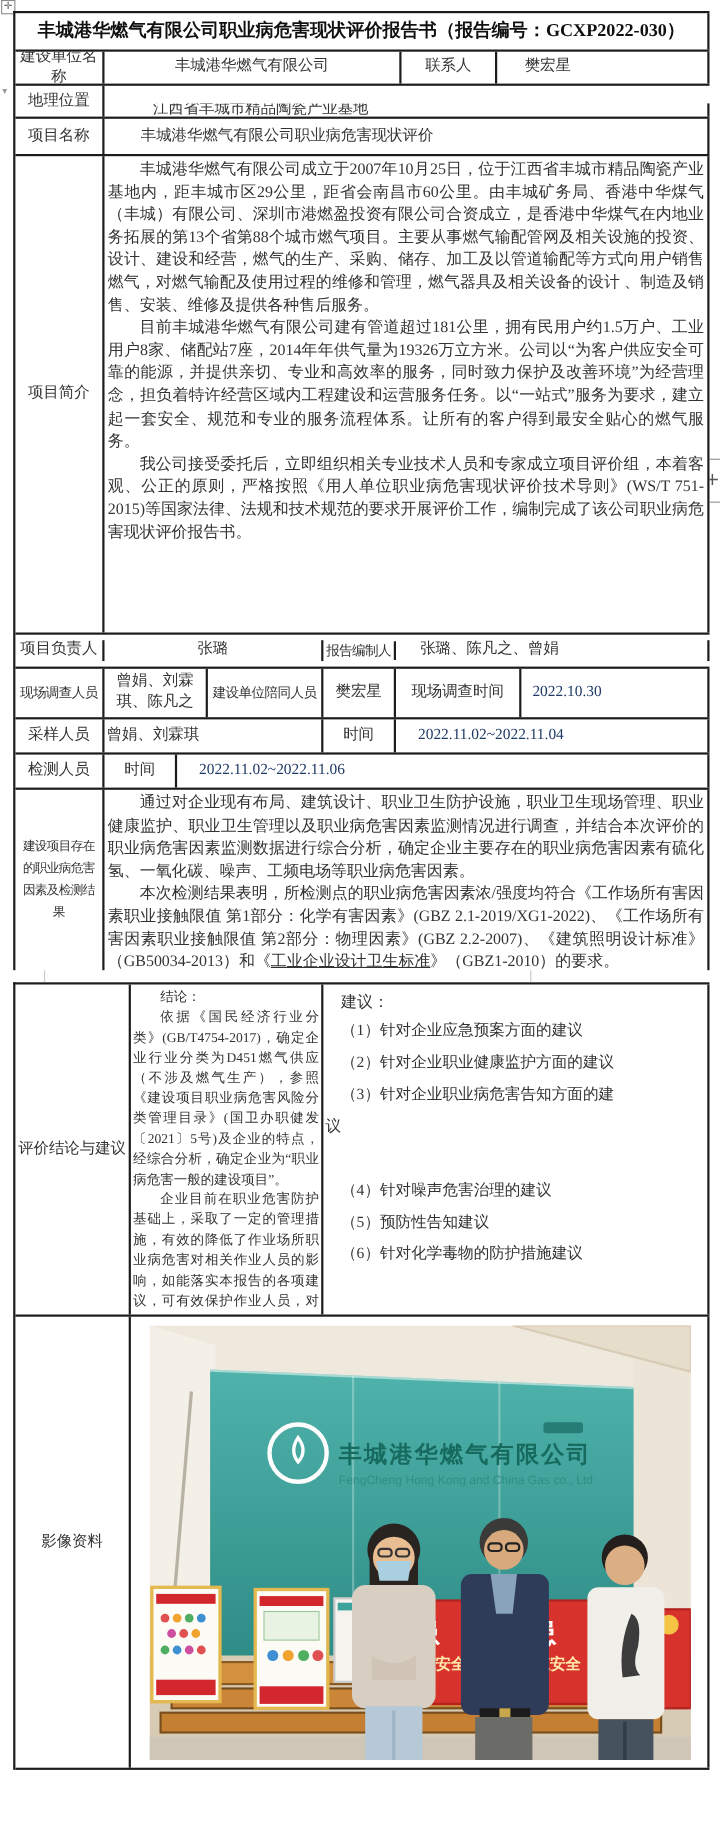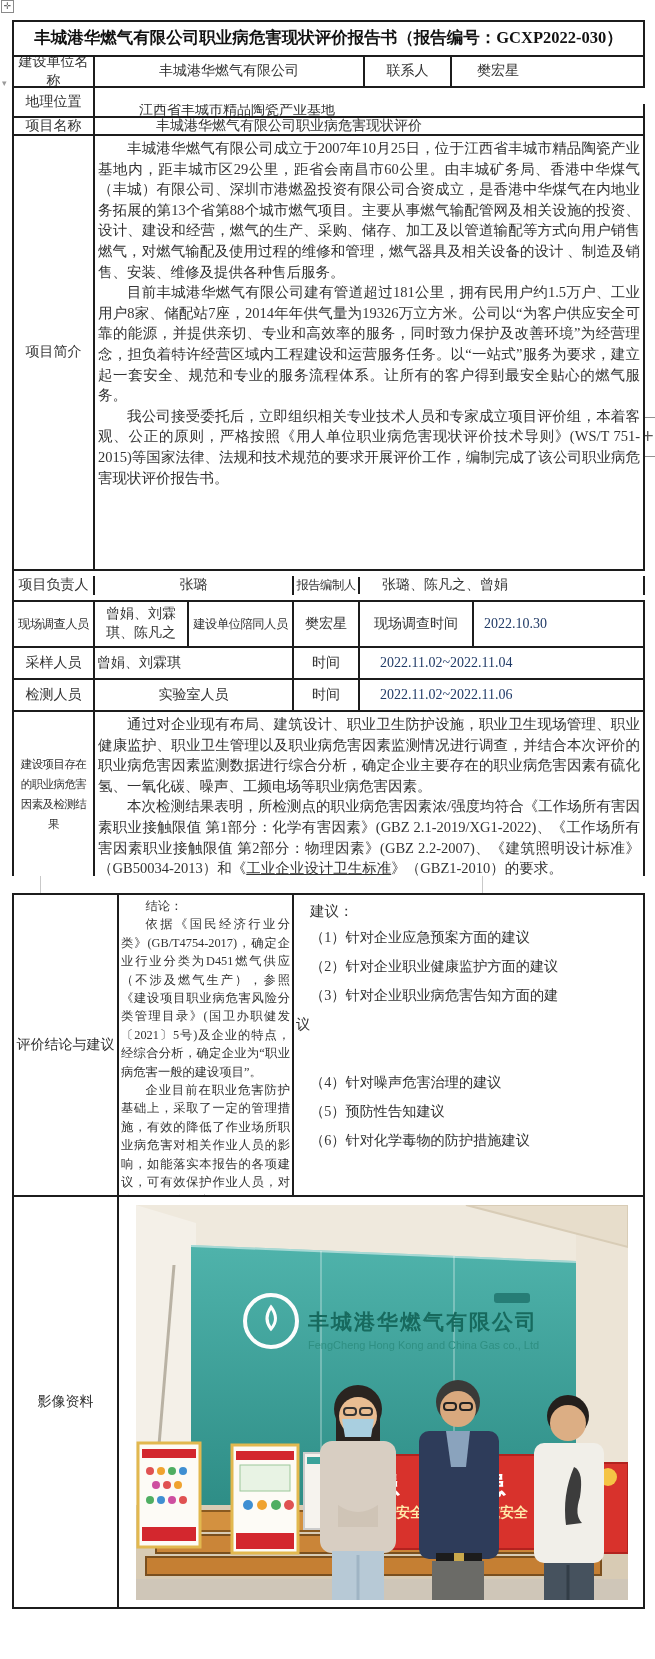--- a/index.html
+++ b/index.html
@@ -48,39 +48,39 @@
   <div class="handle">✛</div>
   <div class="caret">▾</div>
   <div class="rplus">
     <div class="ln" style="top:0;"></div>
     <div class="plus">+</div>
     <div class="ln" style="top:39px;"></div>
   </div>
   <div class="stub" style="left:40px;"></div>
   <div class="stub" style="left:482px;"></div>
 
-  <div class="tbl" style="top:20px;">
+  <div class="tbl" style="top:10px;">
 
     <div class="row title-row" style="height:35px;">
       <div class="cell fill">丰城港华燃气有限公司职业病危害现状评价报告书（报告编号：GCXP2022-030）</div>
     </div>
 
     <div class="row" style="height:31px;">
       <div class="cell" style="width:81px;">建设单位名称</div>
       <div class="cell" style="width:270px;">丰城港华燃气有限公司</div>
       <div class="cell" style="width:87px;">联系人</div>
       <div class="cell fill left" style="padding-left:25px;">樊宏星</div>
     </div>
 
     <div class="row" style="height:30px;">
       <div class="cell" style="width:81px;">地理位置</div>
       <div class="cell fill left" style="padding-left:44px;margin-top:16px;">江西省丰城市精品陶瓷产业基地</div>
     </div>
 
-    <div class="row" style="height:18px;gap:28px;">
+    <div class="row" style="height:34px;">
       <div class="cell" style="width:81px;">项目名称</div>
       <div class="cell fill left" style="padding-left:33px;">丰城港华燃气有限公司职业病危害现状评价</div>
     </div>
 
     <div class="row" style="height:435px;">
       <div class="cell" style="width:81px;">项目简介</div>
       <div class="cell fill para">
         <p>丰城港华燃气有限公司成立于2007年10月25日，位于江西省丰城市精品陶瓷产业基地内，距丰城市区29公里，距省会南昌市60公里。由丰城矿务局、香港中华煤气（丰城）有限公司、深圳市港燃盈投资有限公司合资成立，是香港中华煤气在内地业务拓展的第13个省第88个城市燃气项目。主要从事燃气输配管网及相关设施的投资、设计、建设和经营，燃气的生产、采购、储存、加工及以管道输配等方式向用户销售燃气，对燃气输配及使用过程的维修和管理，燃气器具及相关设备的设计 、制造及销售、安装、维修及提供各种售后服务。</p>
         <p>目前丰城港华燃气有限公司建有管道超过181公里，拥有民用户约1.5万户、工业用户8家、储配站7座，2014年年供气量为19326万立方米。公司以“为客户供应安全可靠的能源，并提供亲切、专业和高效率的服务，同时致力保护及改善环境”为经营理念，担负着特许经营区域内工程建设和运营服务任务。以“一站式”服务为要求，建立起一套安全、规范和专业的服务流程体系。让所有的客户得到最安全贴心的燃气服务。</p>
         <p>我公司接受委托后，立即组织相关专业技术人员和专家成立项目评价组，本着客观、公正的原则，严格按照《用人单位职业病危害现状评价技术导则》(WS/T 751-2015)等国家法律、法规和技术规范的要求开展评价工作，编制完成了该公司职业病危害现状评价报告书。</p>
@@ -105,21 +105,20 @@
 
     <div class="row" style="height:32px;justify-content:space-between;">
       <div class="cell" style="width:81px;">采样人员</div>
       <div class="cell left" style="width:199px;padding-left:2px;">曾娟、刘霖琪</div>
       <div class="cell" style="width:66px;">时间</div>
       <div class="cell fill left date" style="padding-left:20px;">2022.11.02~2022.11.04</div>
     </div>
 
     <div class="row" style="height:32px;">
       <div class="cell" style="width:81px;">检测人员</div>
-      <div class="cell" style="width:199px;">实验室人员</div>
       <div class="cell" style="width:66px;">时间</div>
       <div class="cell fill left date" style="padding-left:20px;">2022.11.02~2022.11.06</div>
     </div>
 
     <div class="row" style="height:164px;border-bottom:none;">
       <div class="cell sz11" style="width:81px;padding:0 2px;text-align:center;">建设项目存在的职业病危害因素及检测结果</div>
       <div class="cell fill para hz">
         <p>通过对企业现有布局、建筑设计、职业卫生防护设施，职业卫生现场管理、职业健康监护、职业卫生管理以及职业病危害因素监测情况进行调查，并结合本次评价的职业病危害因素监测数据进行综合分析，确定企业主要存在的职业病危害因素有硫化氢、一氧化碳、噪声、工频电场等职业病危害因素。</p>
         <p><span>本次检测结果表明，所检测点的职业病危害因素浓/强度均符合《工作场所有害因素职业接触限值 第1部分：化学有害因素》(GBZ 2.1-2019/XG1-2022)、《工作场所有害因素职业接触限值 第2部分：物理因素》(GBZ 2.2-2007)、《建筑照明设计标准》（GB50034-2013）和《</span><span class="u">工业企业设计卫生标准</span><span>》（GBZ1-2010）的要求。</span></p>
       </div>

